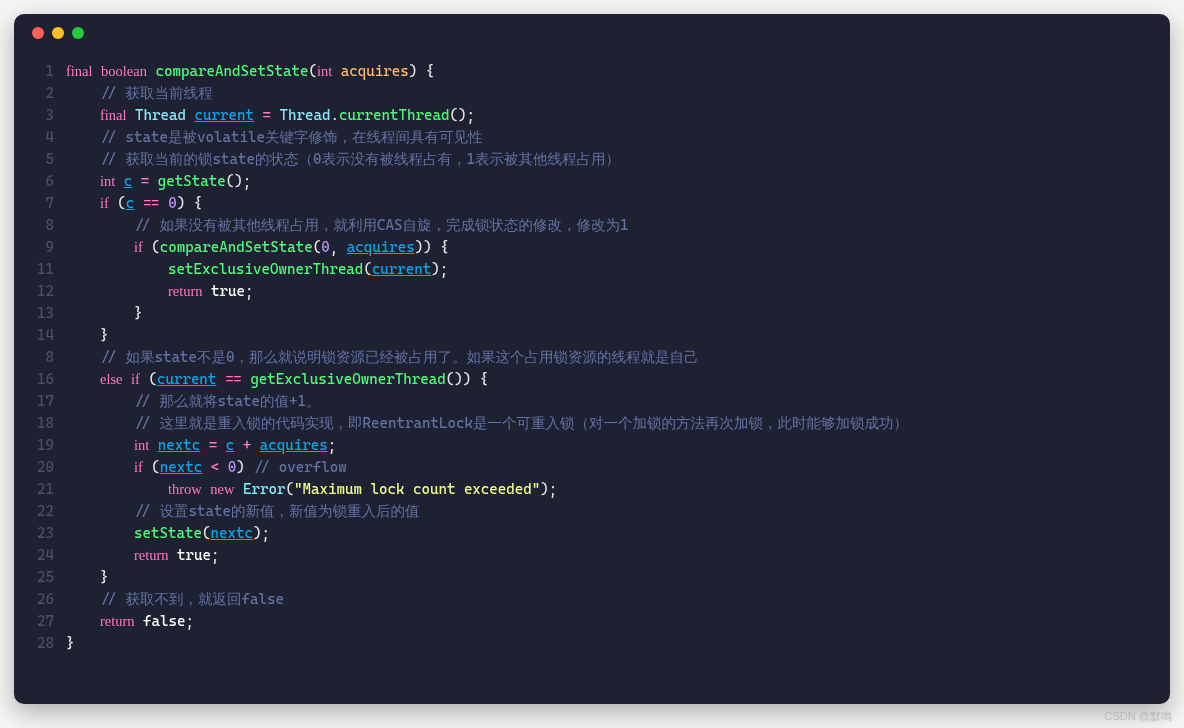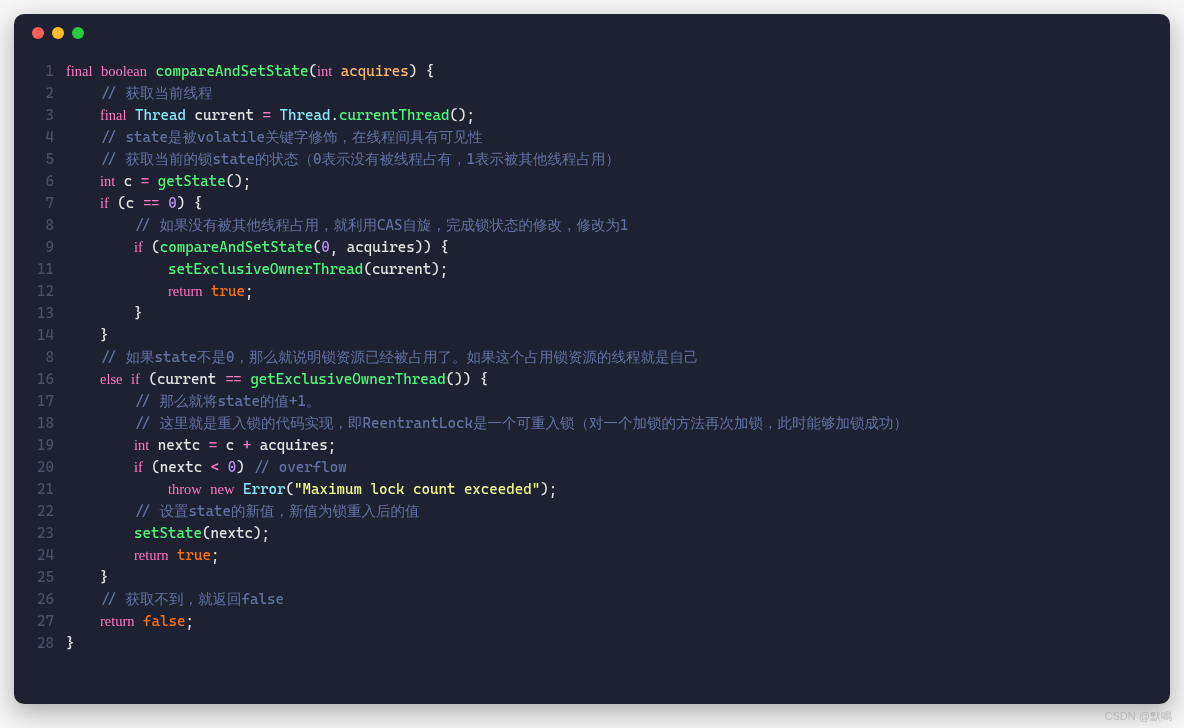--- a/index.html
+++ b/index.html
@@ -53,28 +53,28 @@
     flex-shrink: 0;
     user-select: none;
   }
   .code {
     flex: 1;
     color: #b8c0d8;
   }
   .kw { color: #ff79c6; font-family: Liberation Serif, serif; }       
   .type { color: #8be9fd; }     
   .fn { color: #50fa7b; }   
-  .var { color: #e5e5e5; }      
+  .var { color: #0ea5e9; text-decoration: underline; }      
   .num { color: #bd93f9; }      
   .str { color: #f1fa8c; }      
   .cmt { color: #6272a4; text-align: center; }      
   .op  { color: #ff79c6; }      
   .pn  { color: #e6e6e6; }      
   .param { color: #ffb86c; }    
-  .bool { color: #f97316; }     
+  .bool { color: #ffffff; }     
   .watermark {
     position: absolute;
     bottom: 4px;
     right: 12px;
     color: #999;
     font-size: 11px;
     font-family: sans-serif;
     opacity: 0.55;
   }
 </style>

